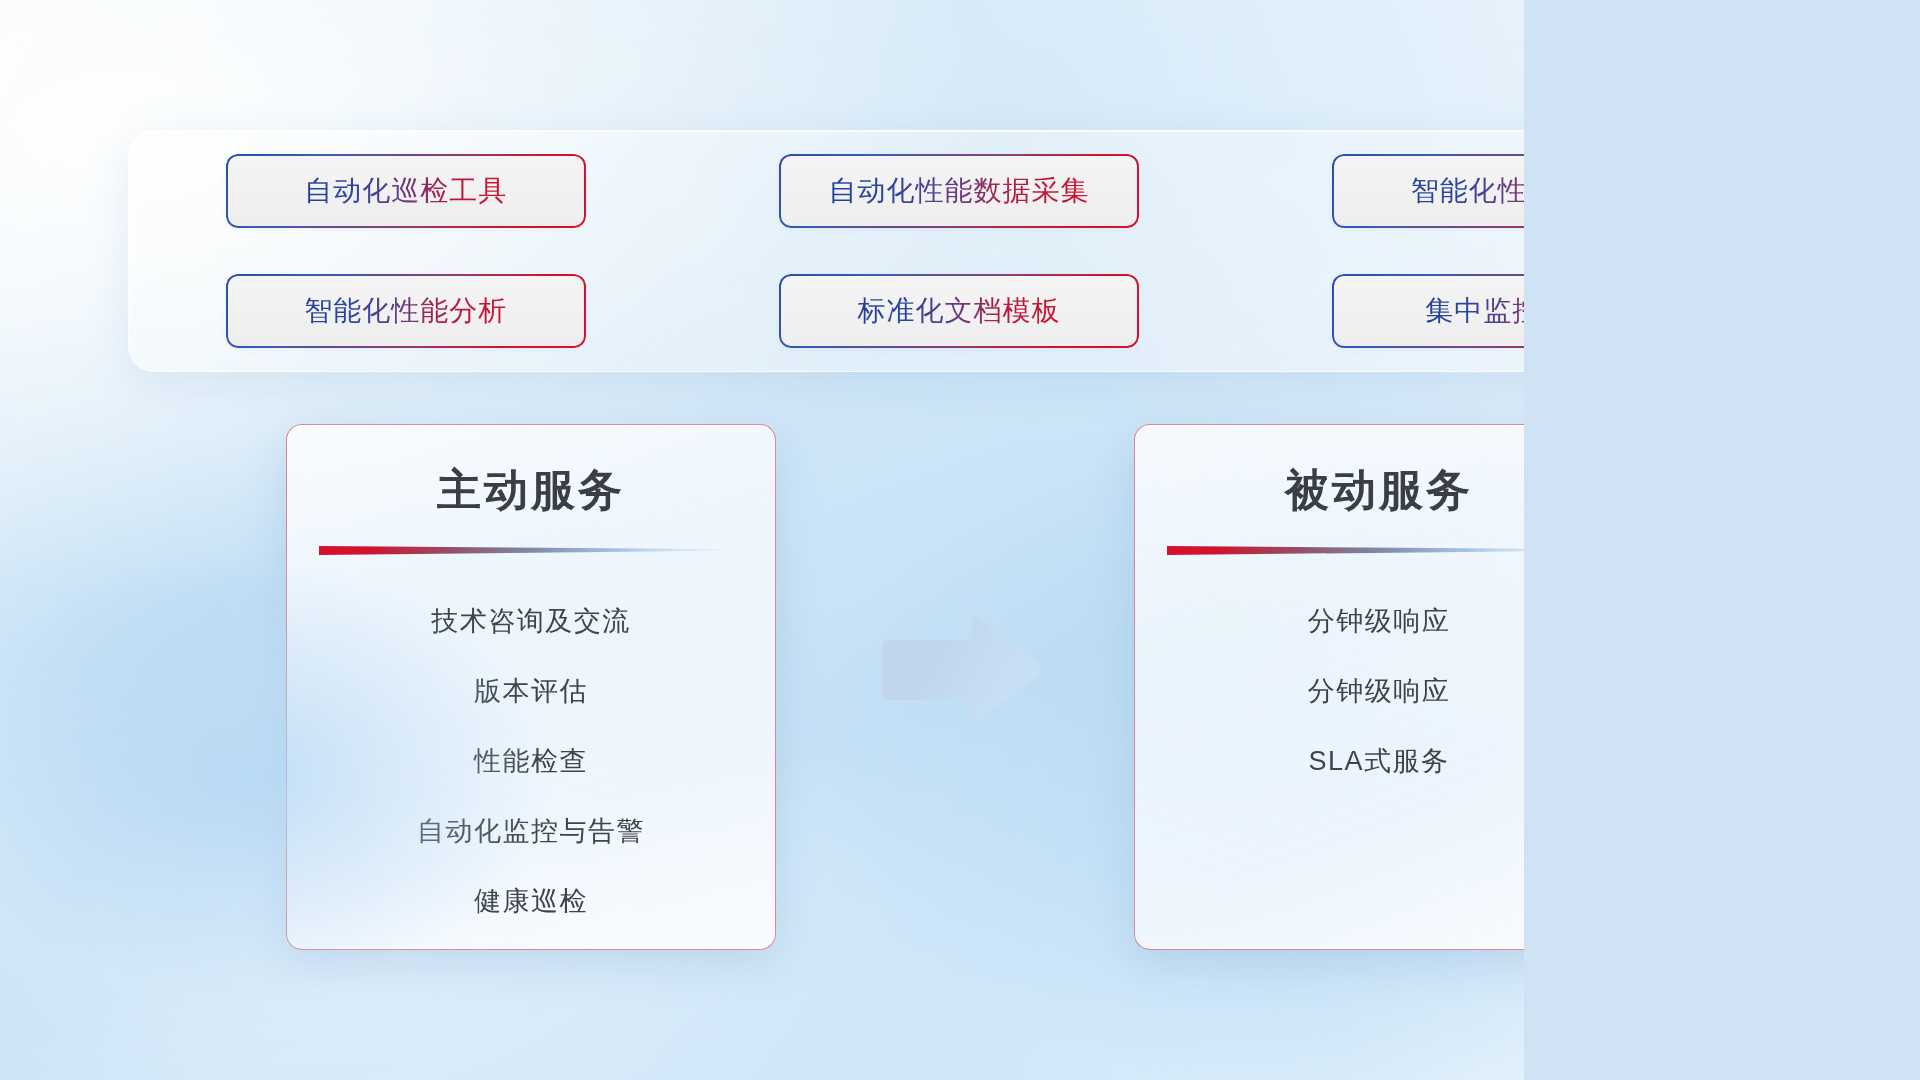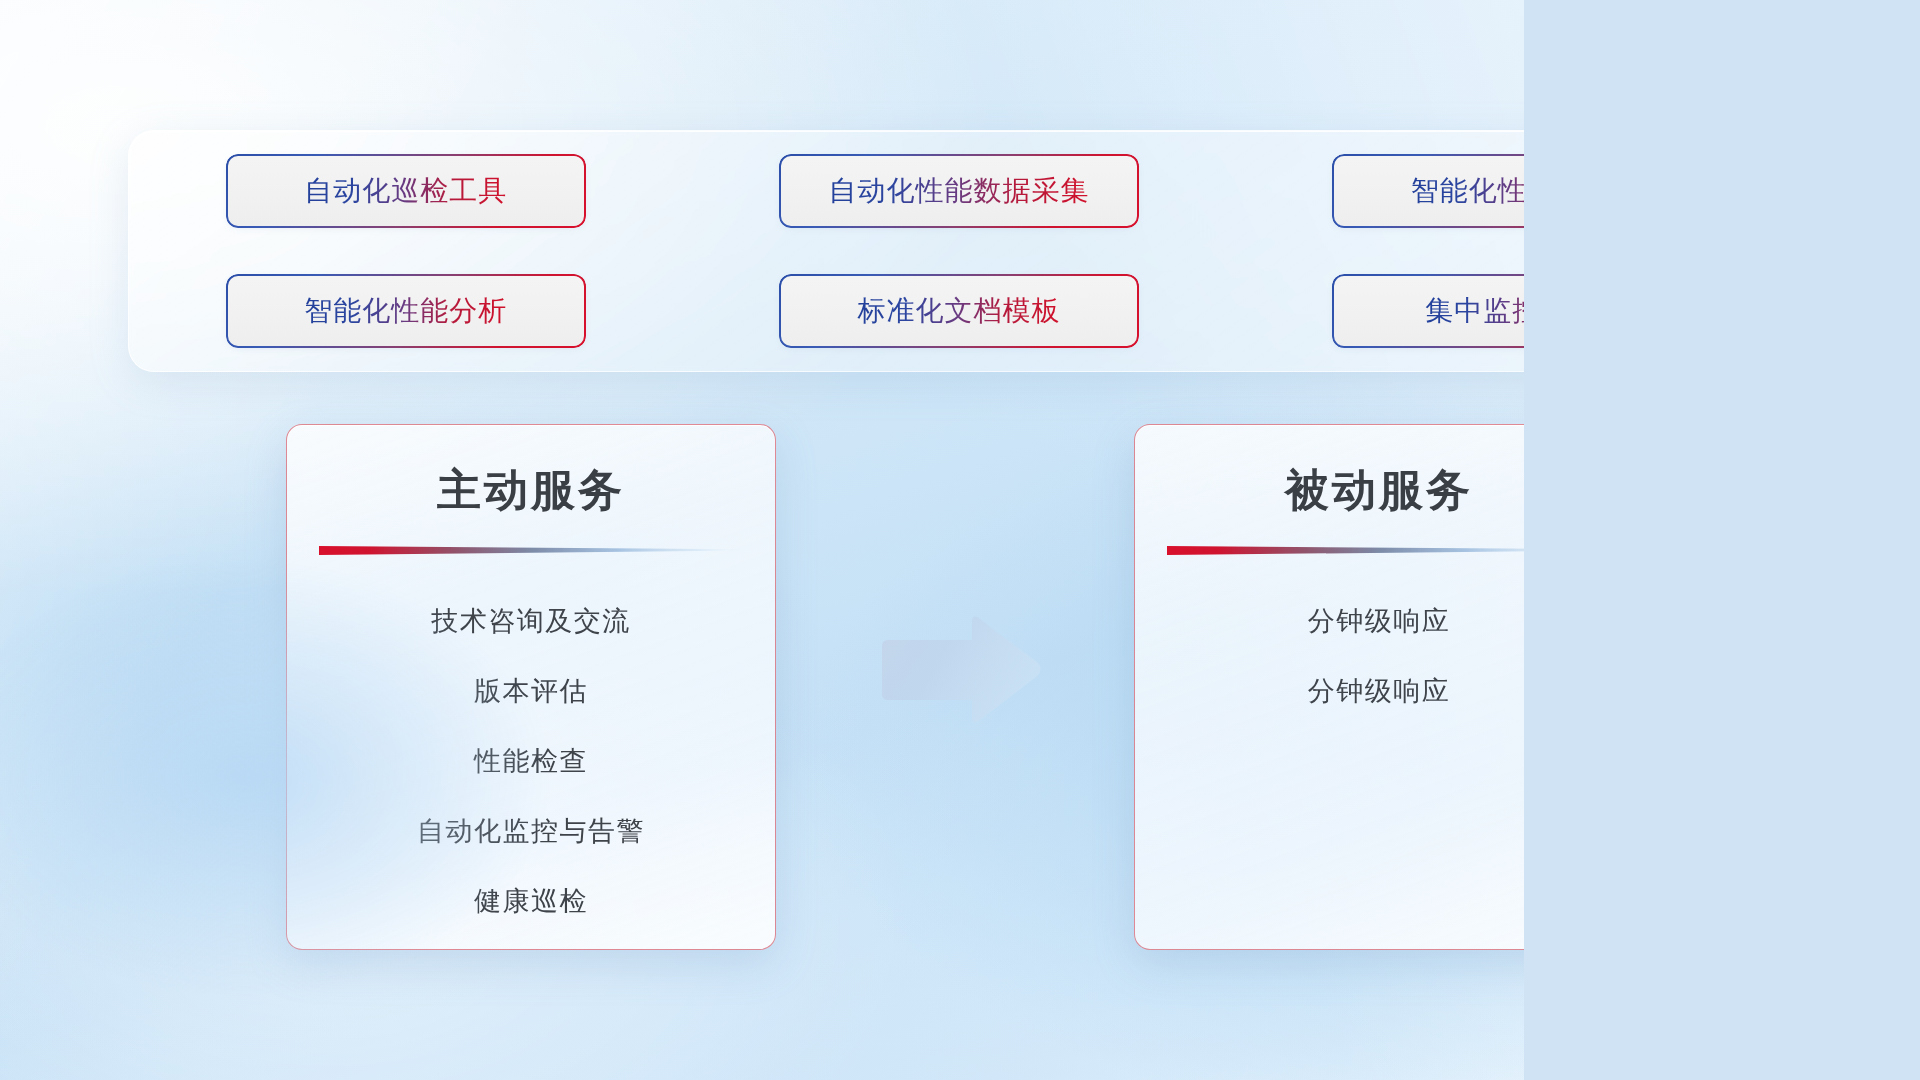--- a/index.html
+++ b/index.html
@@ -270,16 +270,17 @@
             <stop offset="88%" stop-color="#c2dbf0" stop-opacity="0.45"></stop>
             <stop offset="100%" stop-color="#e4f0fa" stop-opacity="0"></stop>
           </linearGradient>
         </defs>
         <path d="M0,2 L428,5.2 L428,6.6 L0,11 Z" fill="url(#divGradR)"></path>
       </svg>
     </div>
     <ul class="card-list">
       <li>分钟级响应</li>
       <li>分钟级响应</li>
+      <li>SLA式服务</li>
     </ul>
   </div>
 
 </div>
 
 </body></html>

